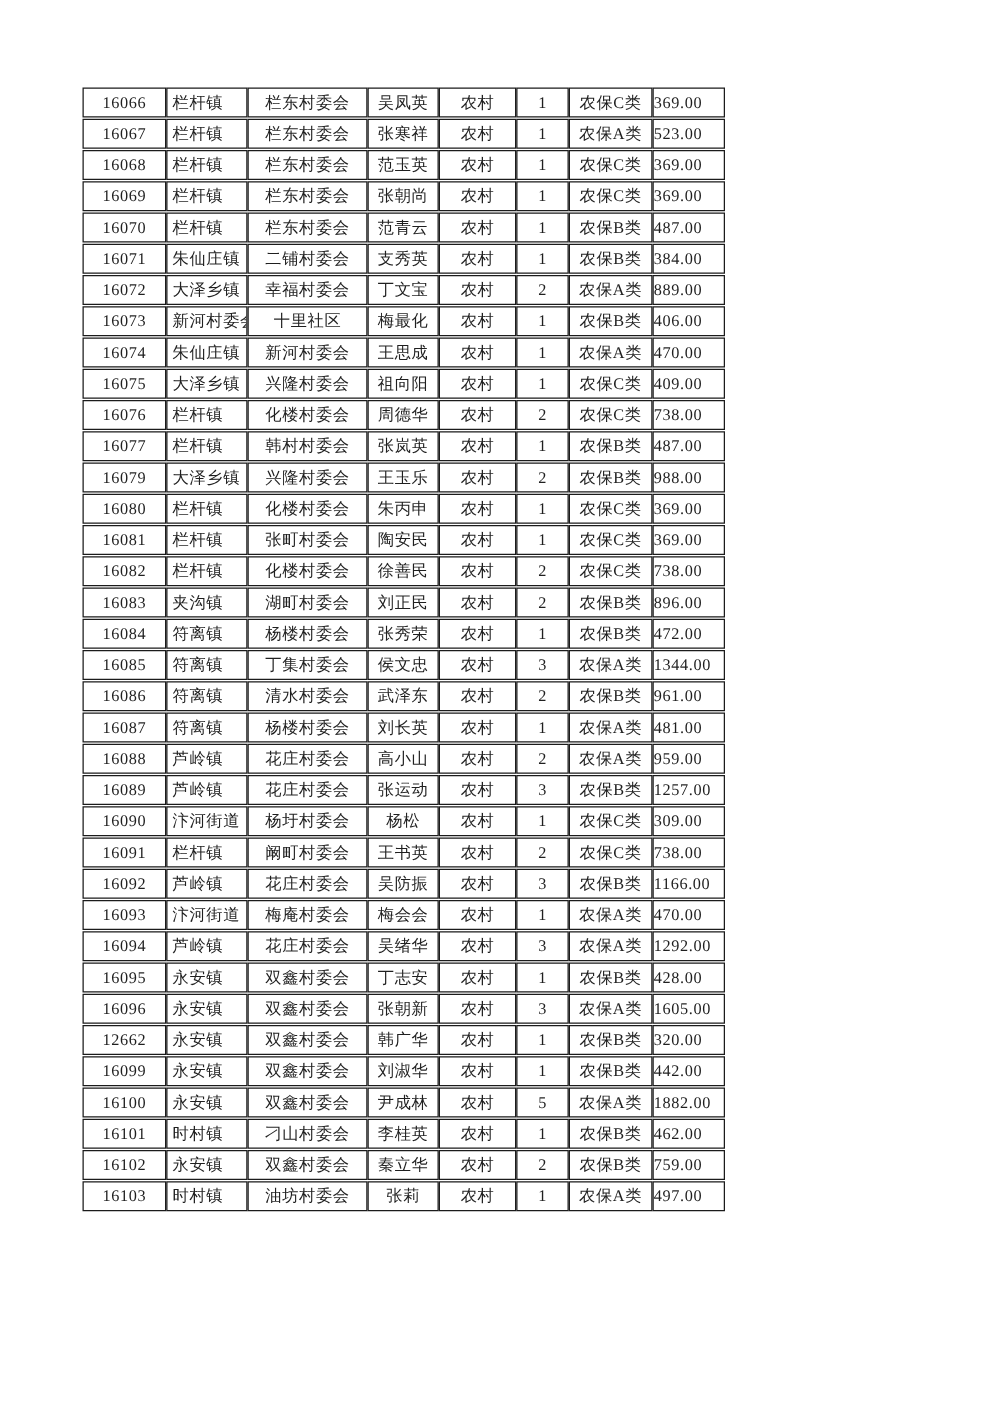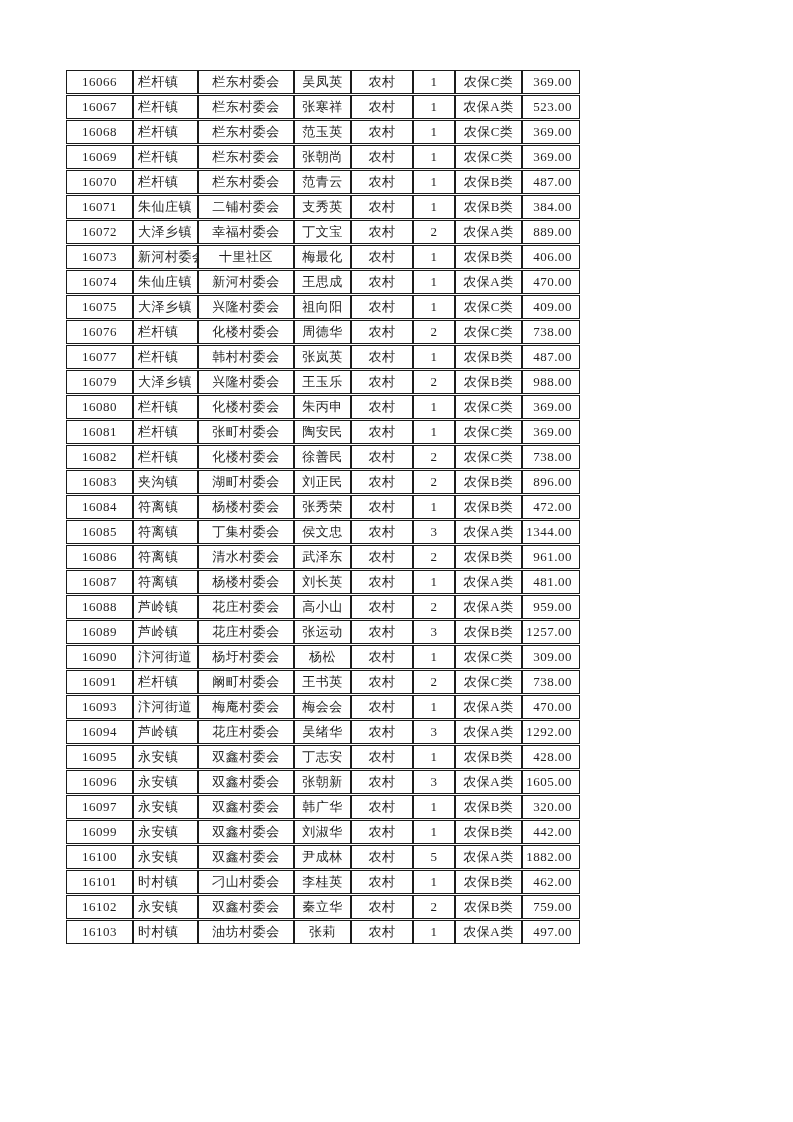--- a/index.html
+++ b/index.html
@@ -36,21 +36,21 @@
     text-align: center;
     letter-spacing: 0.5px;
   }
   
   table.data-table td:nth-child(2) {
     text-align: left;
     padding-left: 4px;
     margin-top: 42px;
   }
   table.data-table td:nth-child(8) {
-    text-align: right;
+    text-align: left;
     padding-right: 7px;
   }
 </style>
 </head>
 <body>
 
 <div class="page">
   <table class="data-table">
     <colgroup>
       <col style="width:67px">
@@ -307,20 +307,30 @@
           <td>16091</td>
           <td>栏杆镇</td>
           <td>阚町村委会</td>
           <td>王书英</td>
           <td>农村</td>
           <td>2</td>
           <td>农保C类</td>
           <td>738.00</td>
         </tr>
         <tr>
+          <td>16092</td>
+          <td>芦岭镇</td>
+          <td>花庄村委会</td>
+          <td>吴防振</td>
+          <td>农村</td>
+          <td>3</td>
+          <td>农保B类</td>
+          <td>1166.00</td>
+        </tr>
+        <tr>
           <td>16093</td>
           <td>汴河街道</td>
           <td>梅庵村委会</td>
           <td>梅会会</td>
           <td>农村</td>
           <td>1</td>
           <td>农保A类</td>
           <td>470.00</td>
         </tr>
         <tr>
@@ -347,21 +357,21 @@
           <td>16096</td>
           <td>永安镇</td>
           <td>双鑫村委会</td>
           <td>张朝新</td>
           <td>农村</td>
           <td>3</td>
           <td>农保A类</td>
           <td>1605.00</td>
         </tr>
         <tr>
-          <td>16097</td>
+          <td>12662</td>
           <td>永安镇</td>
           <td>双鑫村委会</td>
           <td>韩广华</td>
           <td>农村</td>
           <td>1</td>
           <td>农保B类</td>
           <td>320.00</td>
         </tr>
         <tr>
           <td>16099</td>

